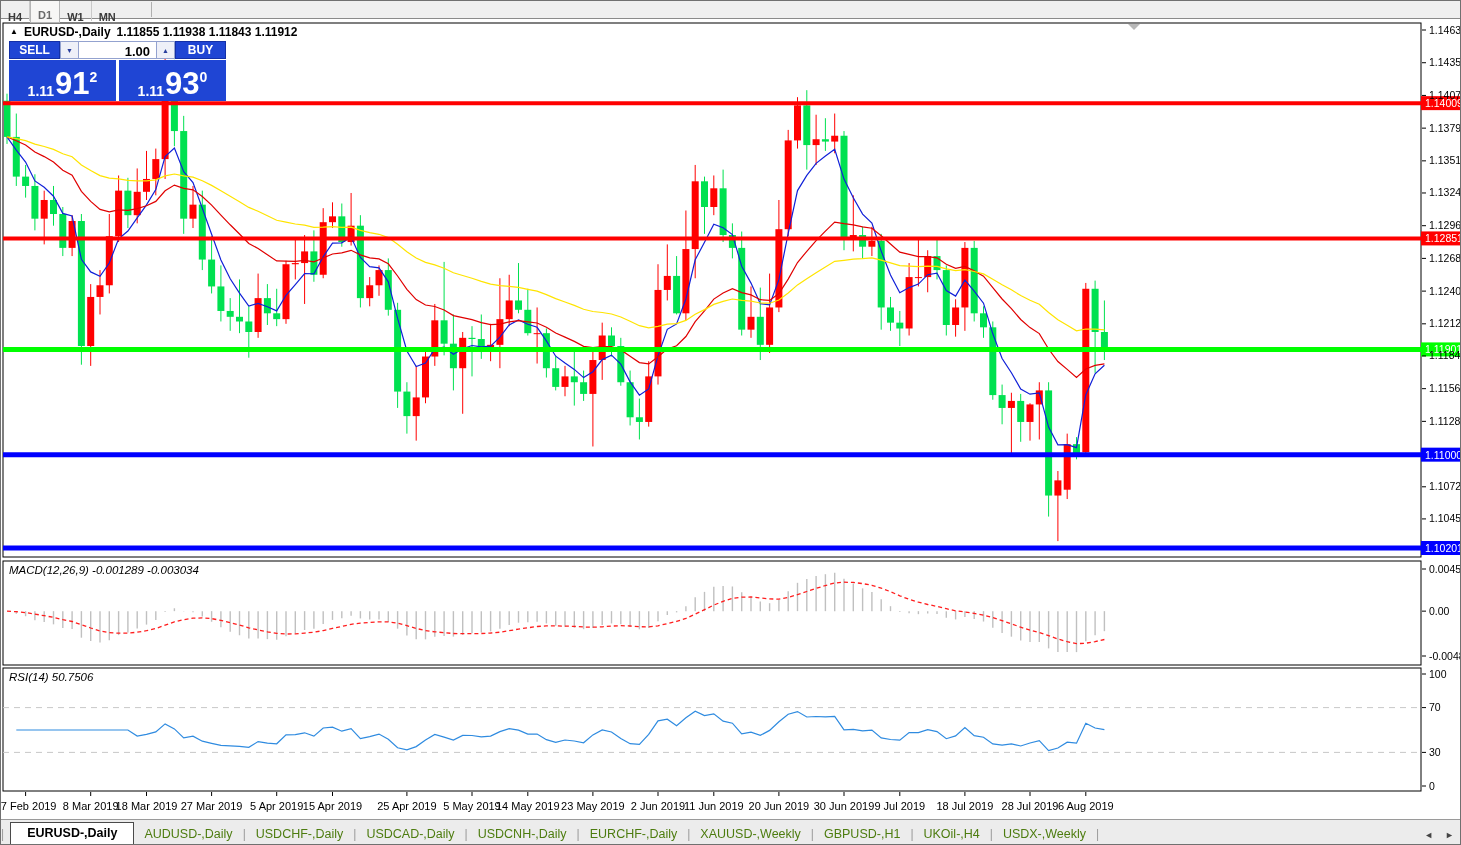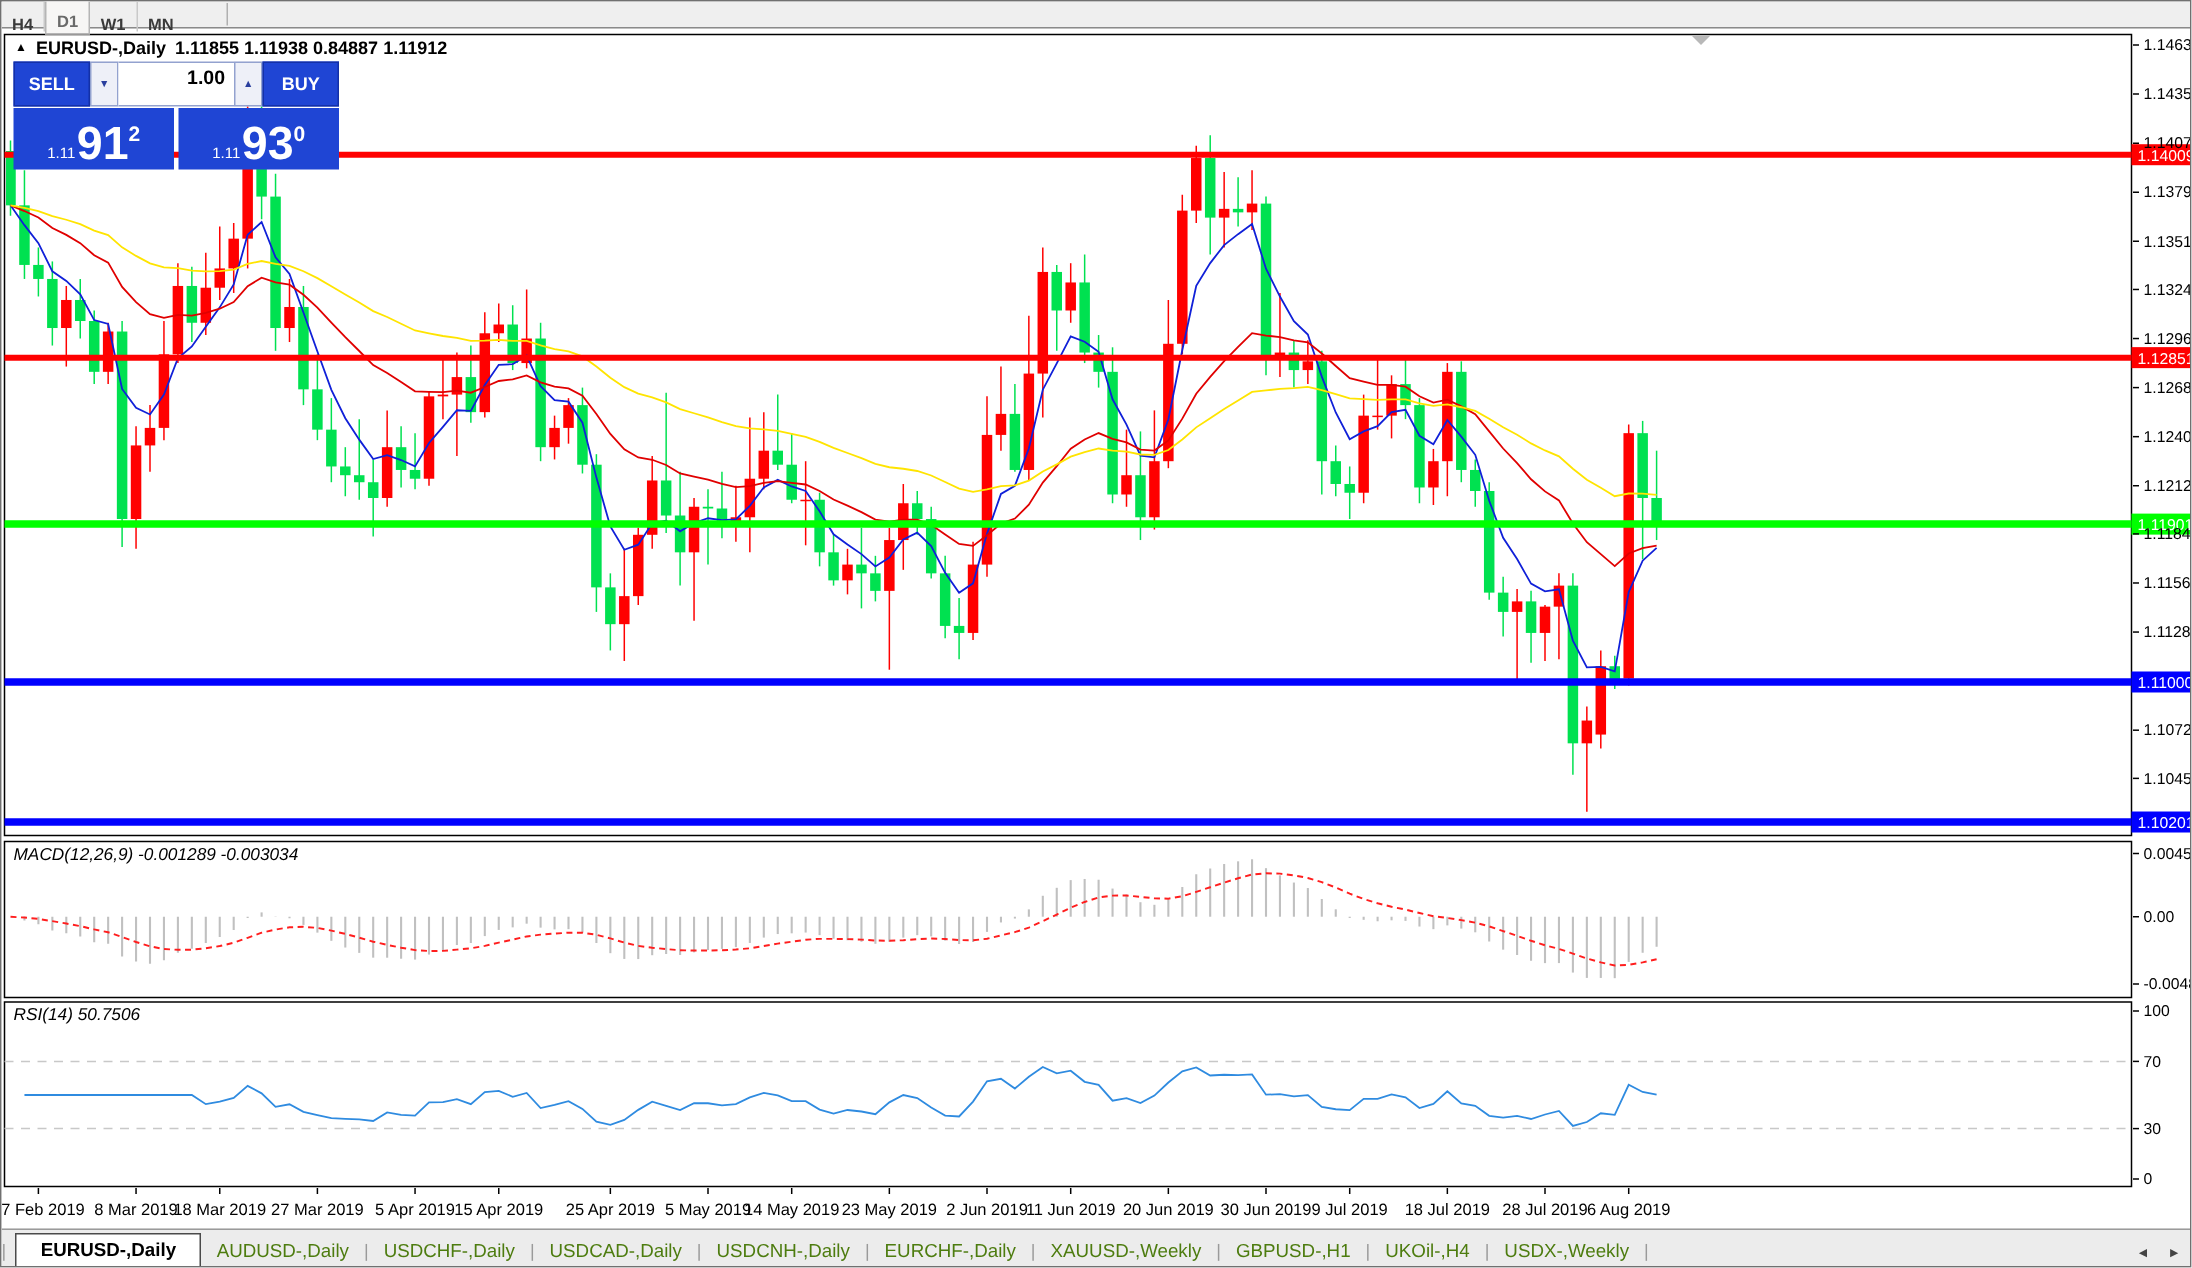--- a/index.html
+++ b/index.html
@@ -14,31 +14,31 @@
           font-family:"Liberation Sans",sans-serif;}
   .tf-btn.active{background:#f7f6f5;border:1px solid #b5b5b5;border-right:1px solid #b5b5b5;
                  color:#6a6a6a;height:27px;}
   .tf-spacer{width:28px;height:15px;border-right:1px solid #b0b0b0;}
   
   #chart-title{position:absolute;left:9px;top:24px;z-index:20;font-size:12px;font-weight:bold;
                color:#000;display:flex;align-items:center;gap:6px;}
   #chart-title .tri{font-size:8px;position:relative;top:-1px;}
   
   #trade-panel{position:absolute;left:8px;top:40px;width:217px;z-index:25;}
-  .tp-row1{display:flex;height:30px;}
+  .tp-row1{display:flex;height:18px;}
   .tp-sell,.tp-buy{width:51px;background:#1f45d4;color:#fff;border:1px solid #1330a8;
                    font-size:12px;font-weight:bold;font-family:"Liberation Sans",sans-serif;padding:0;}
   .tp-spin{width:19px;background:#eef0f8;border:1px solid #93a2cf;font-size:7px;color:#2a3f9e;padding:0;}
   .tp-vol{flex:1;background:#fff;border:1px solid #93a2cf;border-left:none;border-right:none;
           font-size:13px;font-weight:bold;color:#000;text-align:right;line-height:20px;padding-right:6px;}
   .tp-row2{display:flex;margin-top:1px;height:41px;}
   .tp-price{width:107px;background:#1f45d4;color:#fff;display:flex;align-items:flex-end;
             justify-content:center;padding-bottom:3px;}
   .tp-price.sell{margin-right:3px;}
-  .tp-small{font-size:10px;font-weight:normal;line-height:14px;margin-right:1px;}
+  .tp-small{font-size:14px;font-weight:bold;line-height:14px;margin-right:1px;}
   .tp-big{font-size:31px;font-weight:bold;line-height:28px;}
   .tp-sup{font-size:14px;font-weight:bold;position:relative;top:-13px;}
   
   .ind-label{position:absolute;left:8px;z-index:20;font-size:11.5px;color:#000;font-style:italic;}
   #macd-label{top:563px;}
   #rsi-label{top:670px;}
   
   #c{position:absolute;left:0;top:0;z-index:5;}
   
   #tabbar{position:absolute;left:0;top:818px;width:100%;height:25px;background:#ececec;
@@ -539,21 +539,21 @@
       <text x="963.9000000000001" y="809" font-size="11" fill="#000" text-anchor="middle" font-family="Liberation Sans,sans-serif">18 Jul 2019</text>
       <line x1="1029" y1="791" x2="1029" y2="795" stroke="#000"></line>
       <text x="1029" y="809" font-size="11" fill="#000" text-anchor="middle" font-family="Liberation Sans,sans-serif">28 Jul 2019</text>
       <line x1="1084.8000000000002" y1="791" x2="1084.8000000000002" y2="795" stroke="#000"></line>
       <text x="1084.8000000000002" y="809" font-size="11" fill="#000" text-anchor="middle" font-family="Liberation Sans,sans-serif">6 Aug 2019</text>
     </svg>
 
   <div id="chart-title">
     <span class="tri">▲</span>
     <span>EURUSD-,Daily</span>
-    <span>1.11855 1.11938 0.84887 1.11912</span>
+    <span>1.11855 1.11938 1.11843 1.11912</span>
   </div>
 
   <div id="trade-panel">
     <div class="tp-row1">
       <button class="tp-sell">SELL</button>
       <button class="tp-spin">
         <span>▼</span>
       </button>
       <div class="tp-vol">1.00</div>
       <button class="tp-spin">

